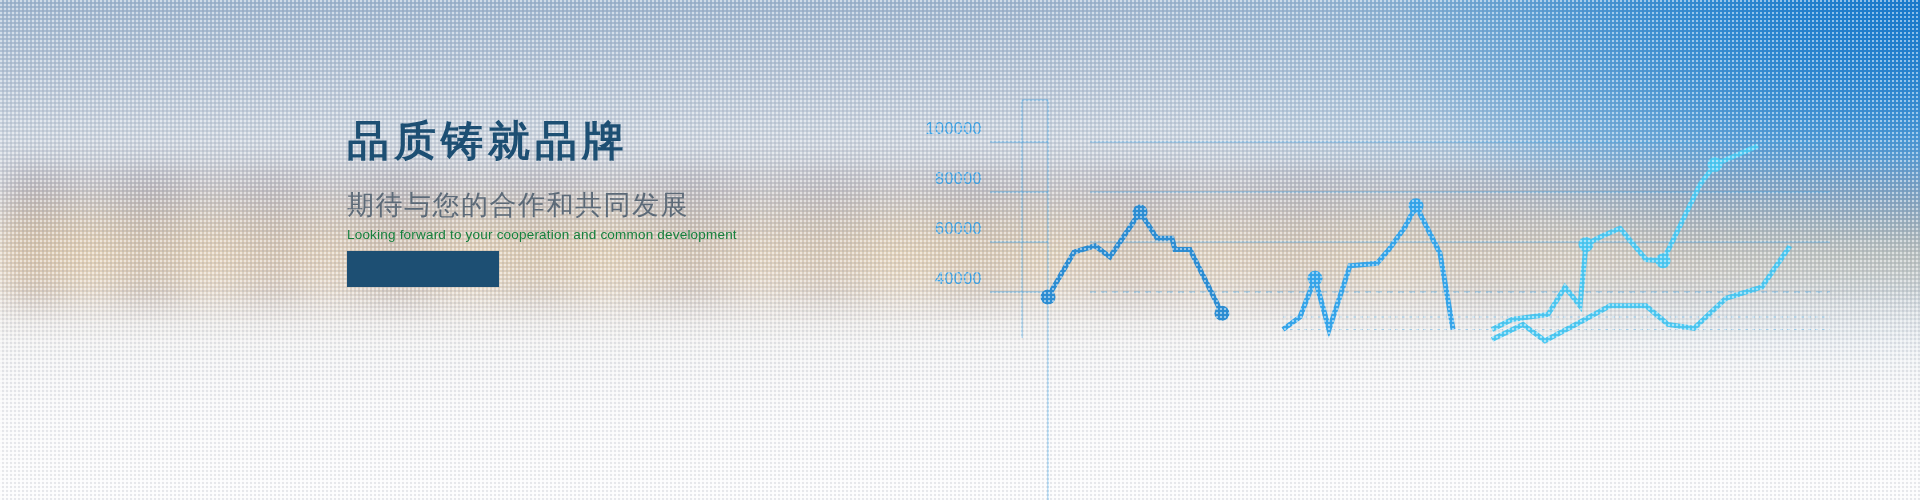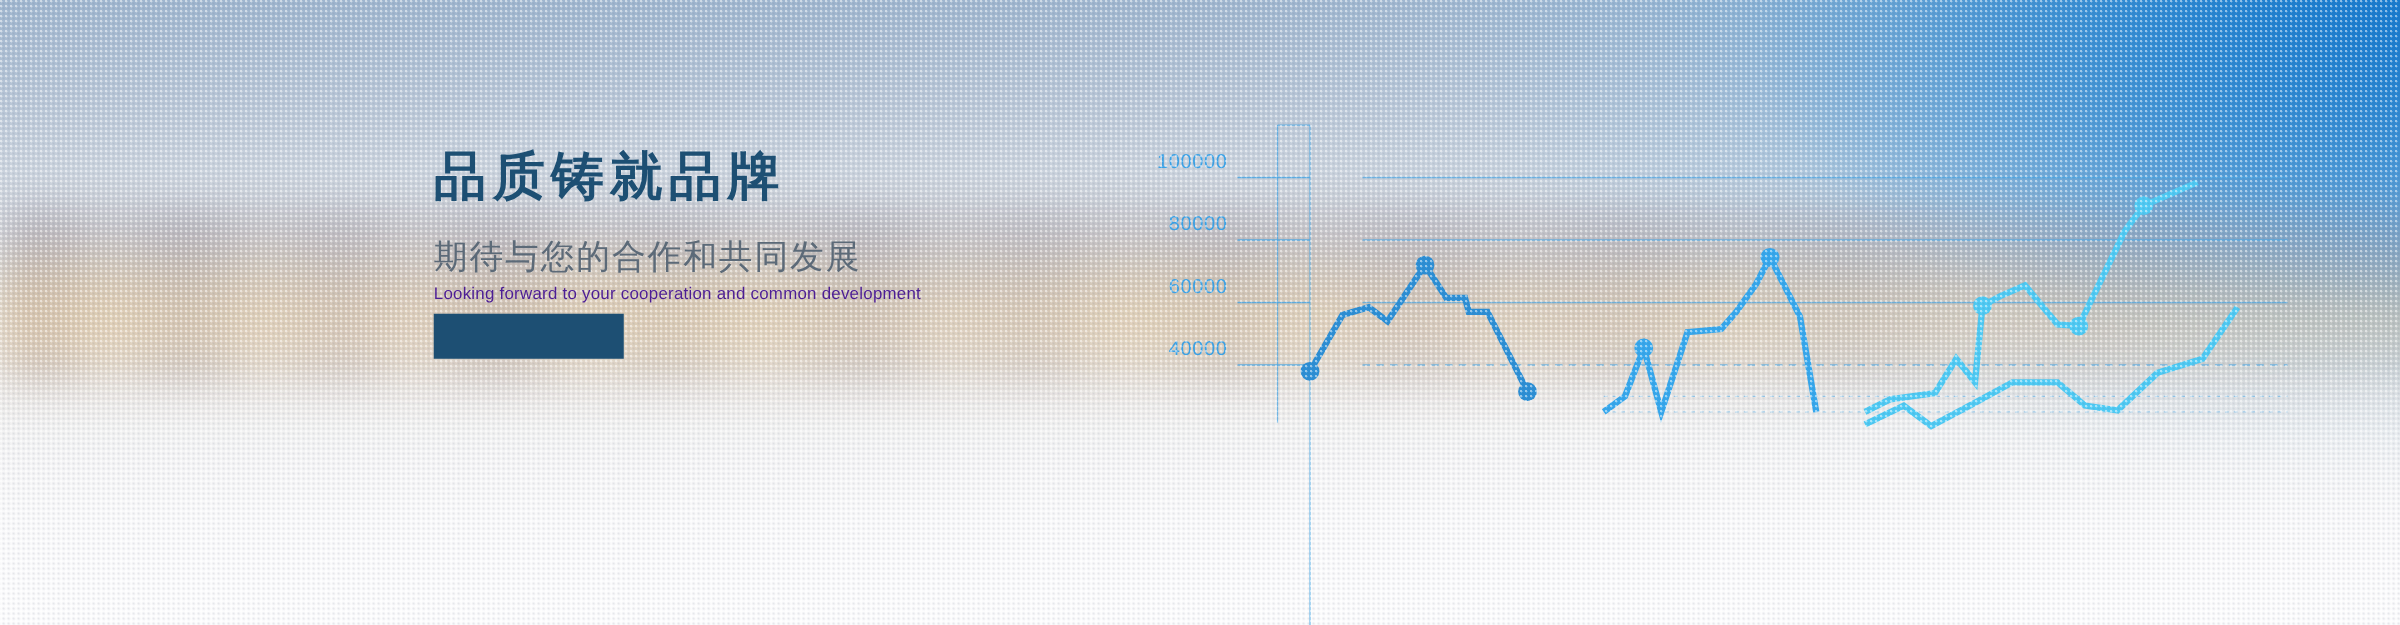--- a/index.html
+++ b/index.html
@@ -161,21 +161,21 @@
     font-size:27px;
     letter-spacing:1.5px;
     color:#5c6a78;
     line-height:1.15;
     white-space:nowrap;
   }
   .tagline{
     margin:6px 0 0 0;
     font-size:13.5px;
     letter-spacing:.2px;
-    color:#4c1d95;
+    color:#15803d;
     white-space:nowrap;
   }
   .cta{
     position:absolute;
     left:347px;
     top:251px;
     width:152px;
     height:36px;
     background:#1d4f73;
     border:0;

